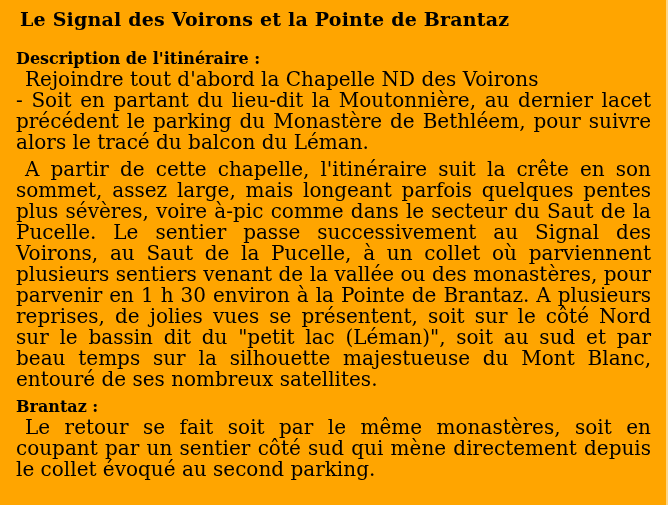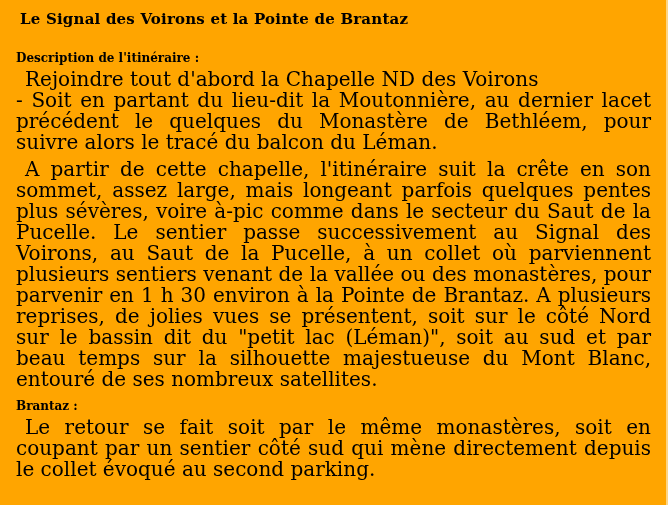--- a/index.html
+++ b/index.html
@@ -12,28 +12,28 @@
     overflow: hidden;
     background: #FFA500;
     color: #000000;
     font-family: "DejaVu Serif", "Liberation Serif", serif;
     position: relative;
   }
   .page {
     padding: 8px 17px 0 16px;
   }
   h1.title {
-    font-size: 15px;
+    font-size: 19px;
     line-height: 23px;
     font-weight: bold;
     margin: 0 0 17px 4px;
     letter-spacing: 0.2px;
   }
   .section-heading {
-    font-size: 12px;
+    font-size: 16px;
     line-height: 21px;
     font-weight: bold;
     margin: 0;
   }
   p.body-para {
     font-size: 20px;
     line-height: 21px;
     margin: 0 0 6px 0;
     text-align: justify;
   }
@@ -51,21 +51,21 @@
 </style>
 </head>
 <body>
 
 <div class="page">
 
   <h1 class="title">Le Signal des Voirons et la Pointe de Brantaz</h1>
 
   <p class="section-heading">Description de l'itinéraire :</p>
 
-  <p class="body-para first-indent"><span>Rejoindre tout d'abord la Chapelle ND des Voirons</span><br><span>- Soit en partant du lieu-dit la Moutonnière, au dernier lacet précédent le quelques du Monastère de Bethléem, pour suivre alors le tracé du balcon du Léman.</span></p>
+  <p class="body-para first-indent"><span>Rejoindre tout d'abord la Chapelle ND des Voirons</span><br><span>- Soit en partant du lieu-dit la Moutonnière, au dernier lacet précédent le parking du Monastère de Bethléem, pour suivre alors le tracé du balcon du Léman.</span></p>
 
 
   <p class="body-para first-indent">A partir de cette chapelle, l'itinéraire suit la crête en son sommet, assez large, mais longeant parfois quelques pentes plus sévères, voire à-pic comme dans le secteur du Saut de la Pucelle. Le sentier passe successivement au Signal des Voirons, au Saut de la Pucelle, à un collet où parviennent plusieurs sentiers venant de la vallée ou des monastères, pour parvenir en 1 h 30 environ à la Pointe de Brantaz. A plusieurs reprises, de jolies vues se présentent, soit sur le côté Nord sur le bassin dit du "petit lac (Léman)", soit au sud et par beau temps sur la silhouette majestueuse du Mont Blanc, entouré de ses nombreux satellites.</p>
 
   <p class="section-heading">Brantaz :</p>
 
   <p class="body-para first-indent">Le retour se fait soit par le même monastères, soit en coupant par un sentier côté sud qui mène directement depuis le collet évoqué au second parking.</p>
 
 </div>
 

